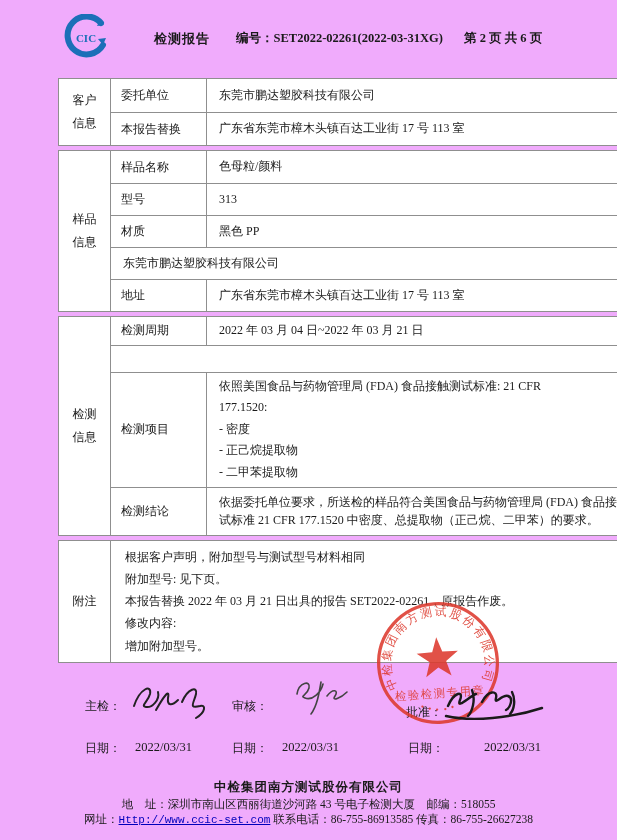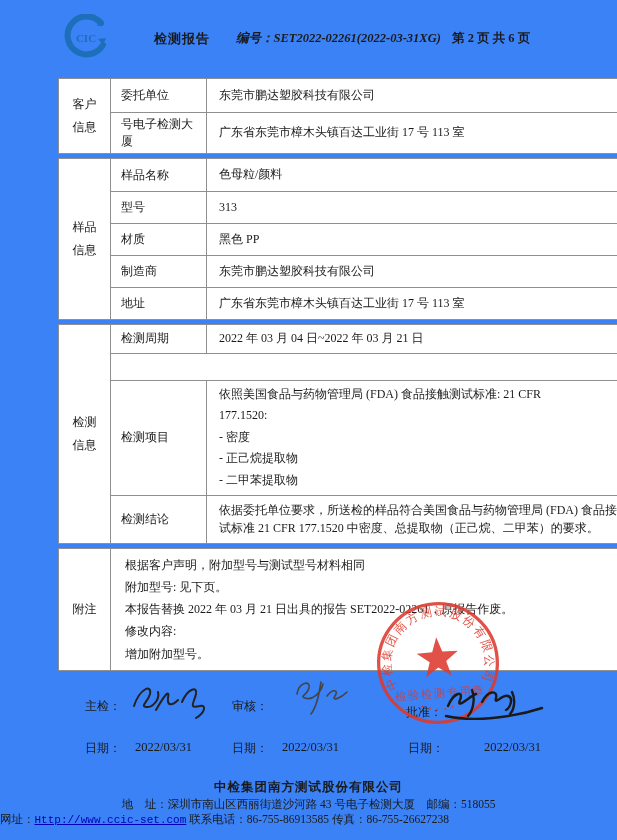--- a/index.html
+++ b/index.html
@@ -1,26 +1,26 @@
 <!DOCTYPE html>
 <html><head>
 <meta charset="utf-8">
 <style>
   * { margin:0; padding:0; box-sizing:border-box; }
   body { background:#fff; }
   .page {
-    position:relative; width:617px; height:840px; background:#3b82f6;
+    position:relative; width:617px; height:840px; background:#f0abfc;
     font-family:"Liberation Serif","DejaVu Serif",serif;
     color:#1a1a1a; font-size:12px; overflow:hidden;
   }
   
   .hdr-logo { position:absolute; left:60px; top:14px; width:52px; height:48px; }
   .hdr-title { position:absolute; left:154px; top:30px; font-weight:bold; font-size:13px; letter-spacing:1px; }
-  .hdr-no { position:absolute; left:236px; top:30px; font-weight:bold; font-size:12.5px;font-style:italic; }
-  .hdr-page { position:absolute; left:452px; top:30px; font-weight:bold; font-size:12.5px; }
+  .hdr-no { position:absolute; left:236px; top:30px; font-weight:bold; font-size:12.5px; }
+  .hdr-page { position:absolute; left:464px; top:30px; font-weight:bold; font-size:12.5px; }
   
   .tbl { position:absolute; left:58px; top:78px; width:592px; }
   .sect { display:flex; border:1px solid #8f8f8f; margin-bottom:4px; background:#fff; }
   .gcell {
     width:52px; flex:0 0 52px; border-right:1px solid #8f8f8f;
     display:flex; align-items:center; justify-content:center;
     text-align:center; white-space:pre-line; line-height:1.9;
   }
   .rows { flex:1; display:flex; flex-direction:column; }
   .row { display:flex; }
@@ -42,21 +42,21 @@
   
   .sig-label { position:absolute; font-size:12px; z-index:4; }
   .sig-svg { position:absolute; z-index:7; }
   .date-label { position:absolute; font-size:12px; }
   .date-value { position:absolute; font-size:12.5px; }
   
   .stamp { position:absolute; left:374px; top:599px; width:128px; height:128px; z-index:6; opacity:.88; transform:rotate(-4deg); }
   
   .foot-company { position:absolute; left:0; right:0; top:779px; text-align:center; font-weight:bold; font-size:12.5px; letter-spacing:1px; }
   .foot-addr { position:absolute; left:0; right:0; top:797px; text-align:center; font-size:11.5px; }
-  .foot-contact { position:absolute; left:0; right:0; top:812px; font-size:11.5px; }
+  .foot-contact { position:absolute; left:0; right:0; top:812px; text-align:center; font-size:11.5px; }
   .foot-link { color:#0000bb; text-decoration:underline; font-family:"Liberation Mono","DejaVu Sans Mono",monospace; font-size:11px; }
 </style>
 </head>
 <body>
 
 <div class="page">
 
   <svg class="hdr-logo" viewBox="0 0 52 48">
     <path d="M41 9 A 19 19 0 1 0 43 31" fill="none" stroke="#1c6fb8" stroke-width="6" stroke-linecap="round"></path>
     <path d="M43 31 l 3 -7 l -8 1 z" fill="#1c6fb8"></path>
@@ -71,21 +71,21 @@
 
     <div class="sect s-customer">
       <div class="gcell">客户
 信息</div>
       <div class="rows">
         <div class="row">
           <div class="lcell">委托单位</div>
           <div class="vcell">东莞市鹏达塑胶科技有限公司</div>
         </div>
         <div class="row">
-          <div class="lcell">号电子检测大厦</div>
+          <div class="lcell">本报告替换</div>
           <div class="vcell">广东省东莞市樟木头镇百达工业街 17 号 113 室</div>
         </div>
       </div>
     </div>
 
     <div class="sect s-sample">
       <div class="gcell">样品
 信息</div>
       <div class="rows">
         <div class="row">
@@ -94,21 +94,20 @@
         </div>
         <div class="row">
           <div class="lcell">型号</div>
           <div class="vcell">313</div>
         </div>
         <div class="row">
           <div class="lcell">材质</div>
           <div class="vcell">黑色 PP</div>
         </div>
         <div class="row">
-          <div class="lcell">制造商</div>
           <div class="vcell">东莞市鹏达塑胶科技有限公司</div>
         </div>
         <div class="row">
           <div class="lcell">地址</div>
           <div class="vcell">广东省东莞市樟木头镇百达工业街 17 号 113 室</div>
         </div>
       </div>
     </div>
 
     <div class="sect s-test">

